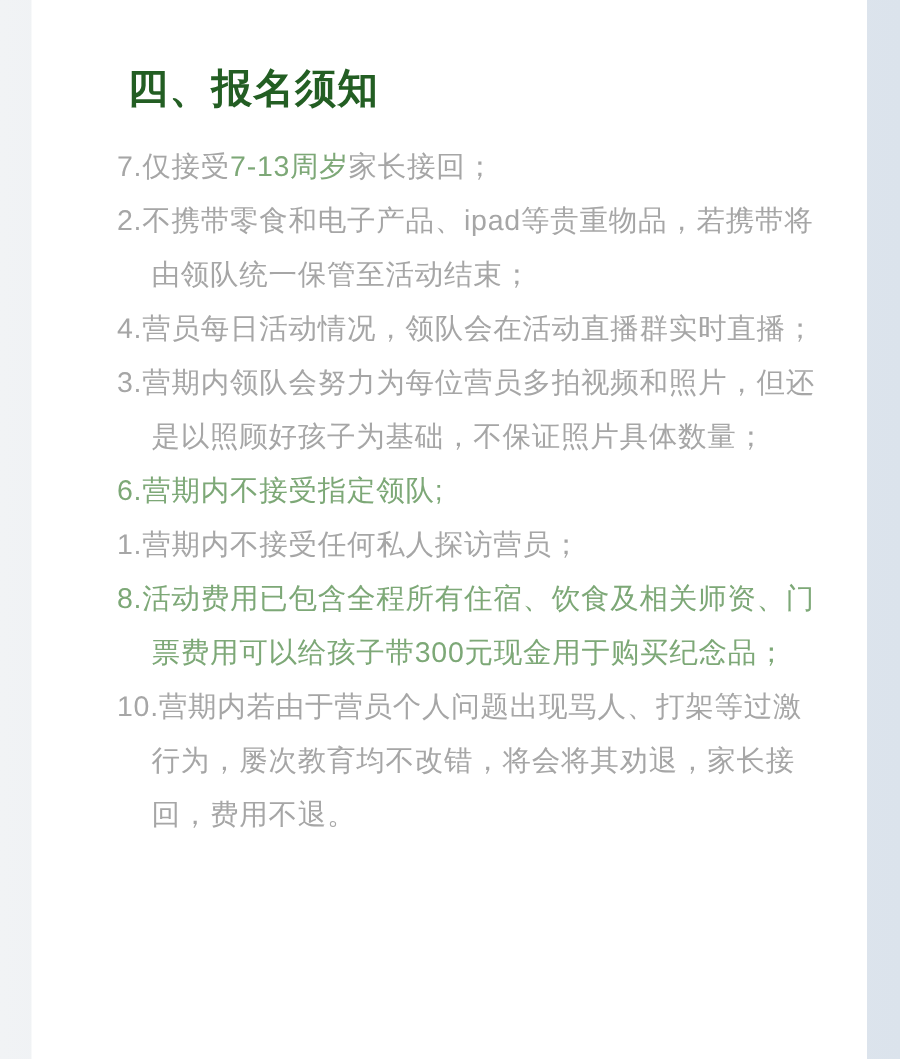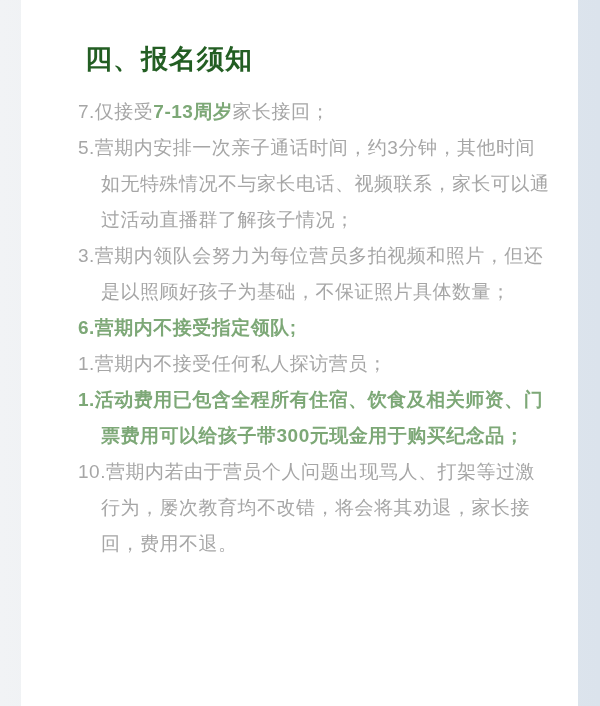--- a/index.html
+++ b/index.html
@@ -35,33 +35,34 @@
   .items p.item{
     font-size:19px;
     line-height:36px;
     letter-spacing:0.5px;
     padding-left:23px;
     text-indent:-23px;
     word-break:break-all;
     overflow-wrap:anywhere;
   }
   .items .gray{color:var(--body-gray);}
-  .items .green{color:var(--highlight-green);font-weight:700;}
+  .items .green{color:var(--highlight-green);font-weight:400;}
 </style>
 </head>
 <body>
 
 <div class="page">
   <div class="card">
     <div class="content">
       <h2 class="title">四、报名须知</h2>
       <div class="items" id="items">
           <p class="item"><span class="gray">7.仅接受</span><span class="green">7-13周岁</span><span class="gray">家长接回；</span></p>
-          <p class="item"><span class="gray">5.营期内安排一次亲子通话时间，约3分钟，其他时间如无特殊情况不与家长电话、视频联系，家长可以通过活动直播群了解孩子情况；</span></p>
+          <p class="item"><span class="gray">2.不携带零食和电子产品、ipad等贵重物品，若携带将由领队统一保管至活动结束；</span></p>
+          <p class="item"><span class="gray">4.营员每日活动情况，领队会在活动直播群实时直播；</span></p>
           <p class="item"><span class="gray">3.营期内领队会努力为每位营员多拍视频和照片，但还是以照顾好孩子为基础，不保证照片具体数量；</span></p>
           <p class="item"><span class="green">6.营期内不接受指定领队;</span></p>
           <p class="item"><span class="gray">1.营期内不接受任何私人探访营员；</span></p>
-          <p class="item"><span class="green">1.活动费用已包含全程所有住宿、饮食及相关师资、门票费用可以给孩子带300元现金用于购买纪念品；</span></p>
+          <p class="item"><span class="green">8.活动费用已包含全程所有住宿、饮食及相关师资、门票费用可以给孩子带300元现金用于购买纪念品；</span></p>
           <p class="item"><span class="gray">10.营期内若由于营员个人问题出现骂人、打架等过激行为，屡次教育均不改错，将会将其劝退，家长接回，费用不退。</span></p>
         </div>
     </div>
   </div>
 </div>
 
 </body></html>

